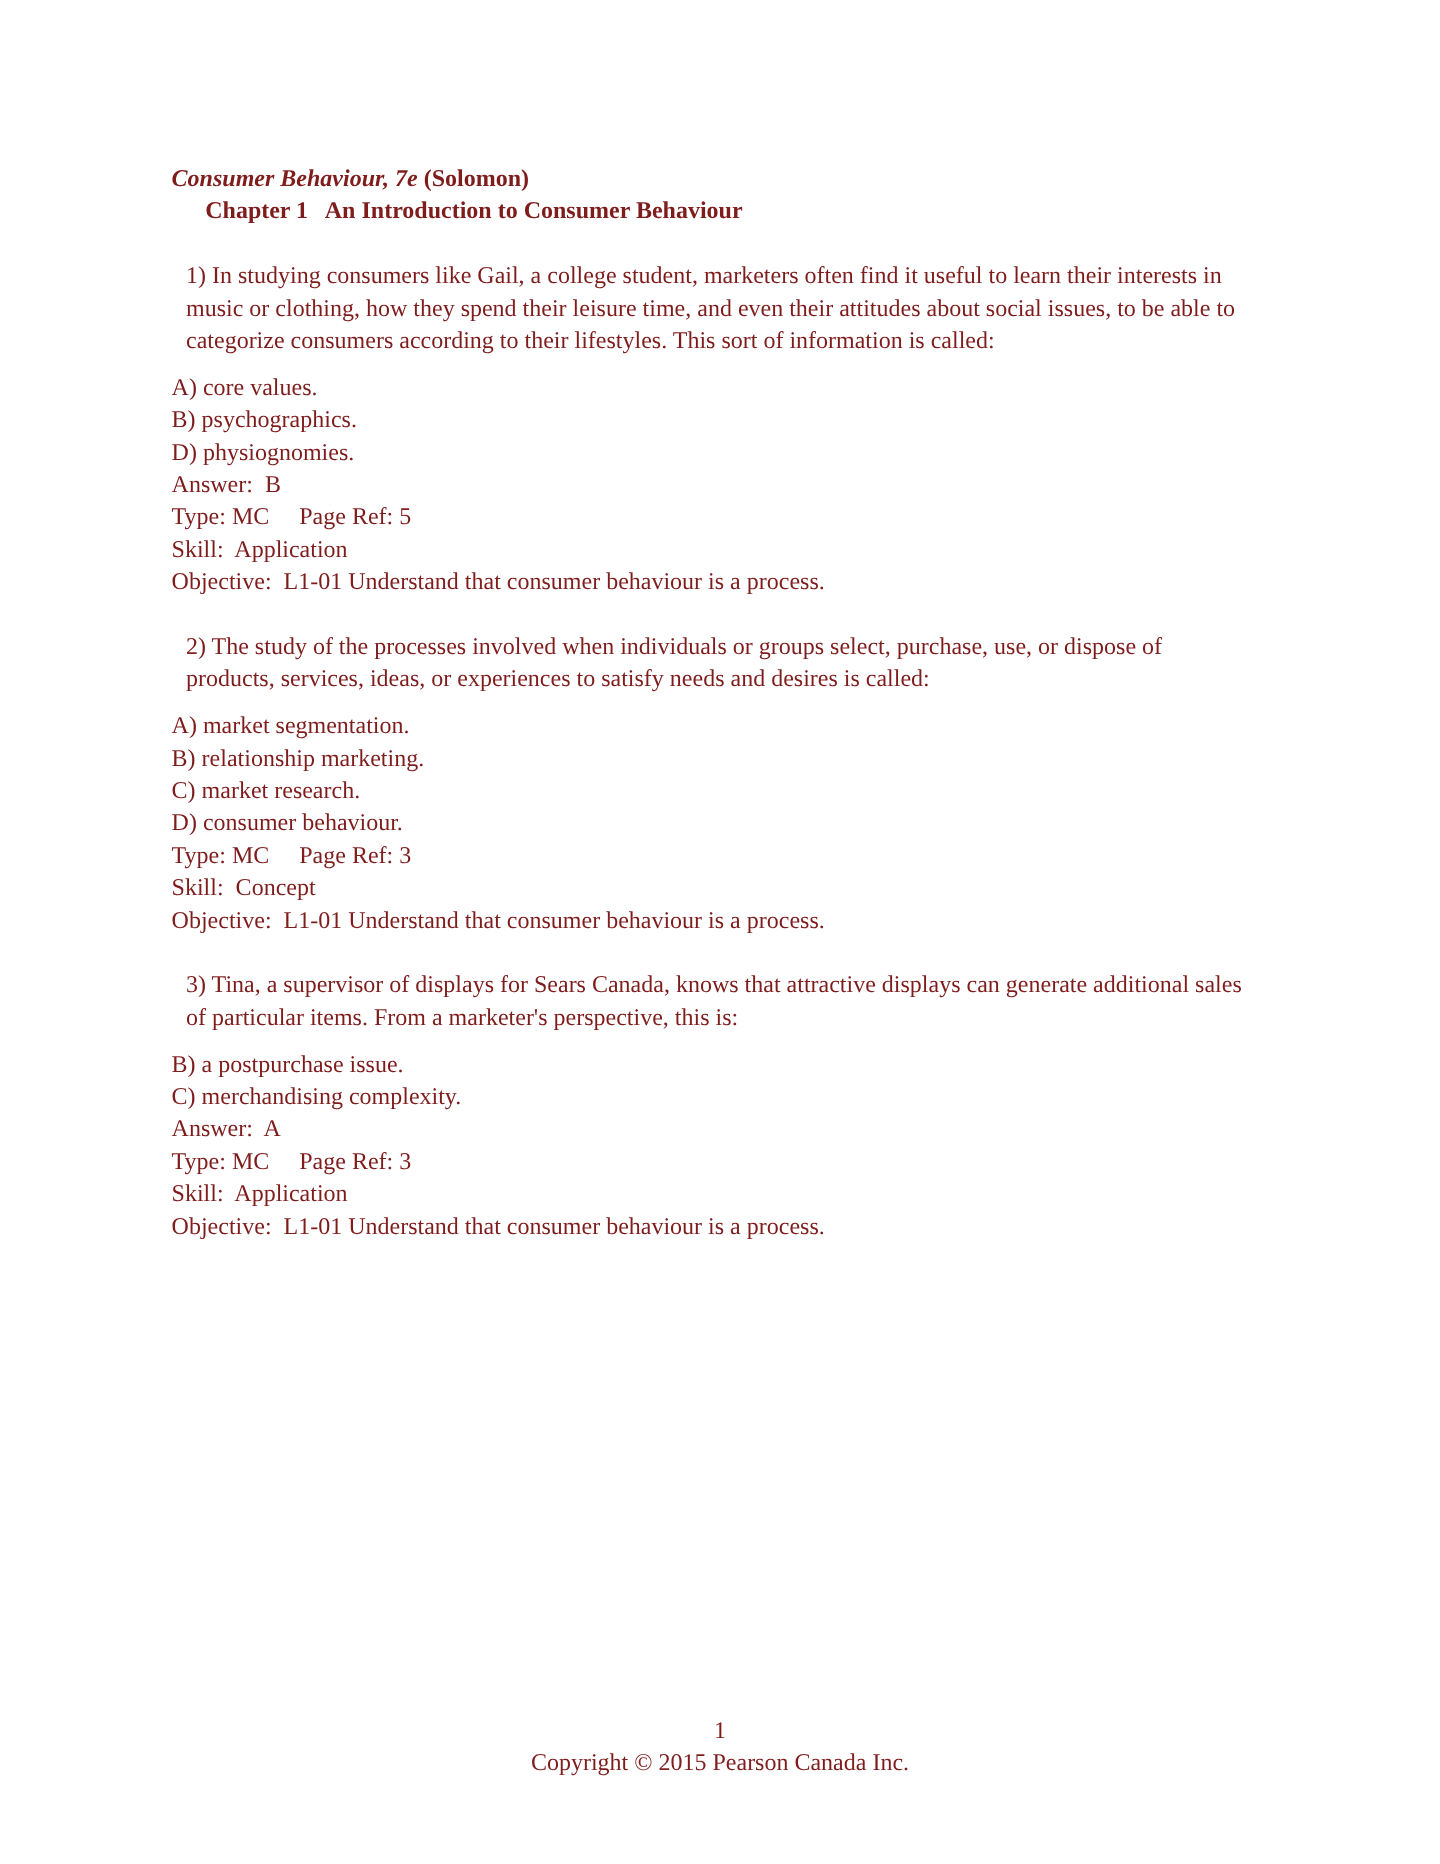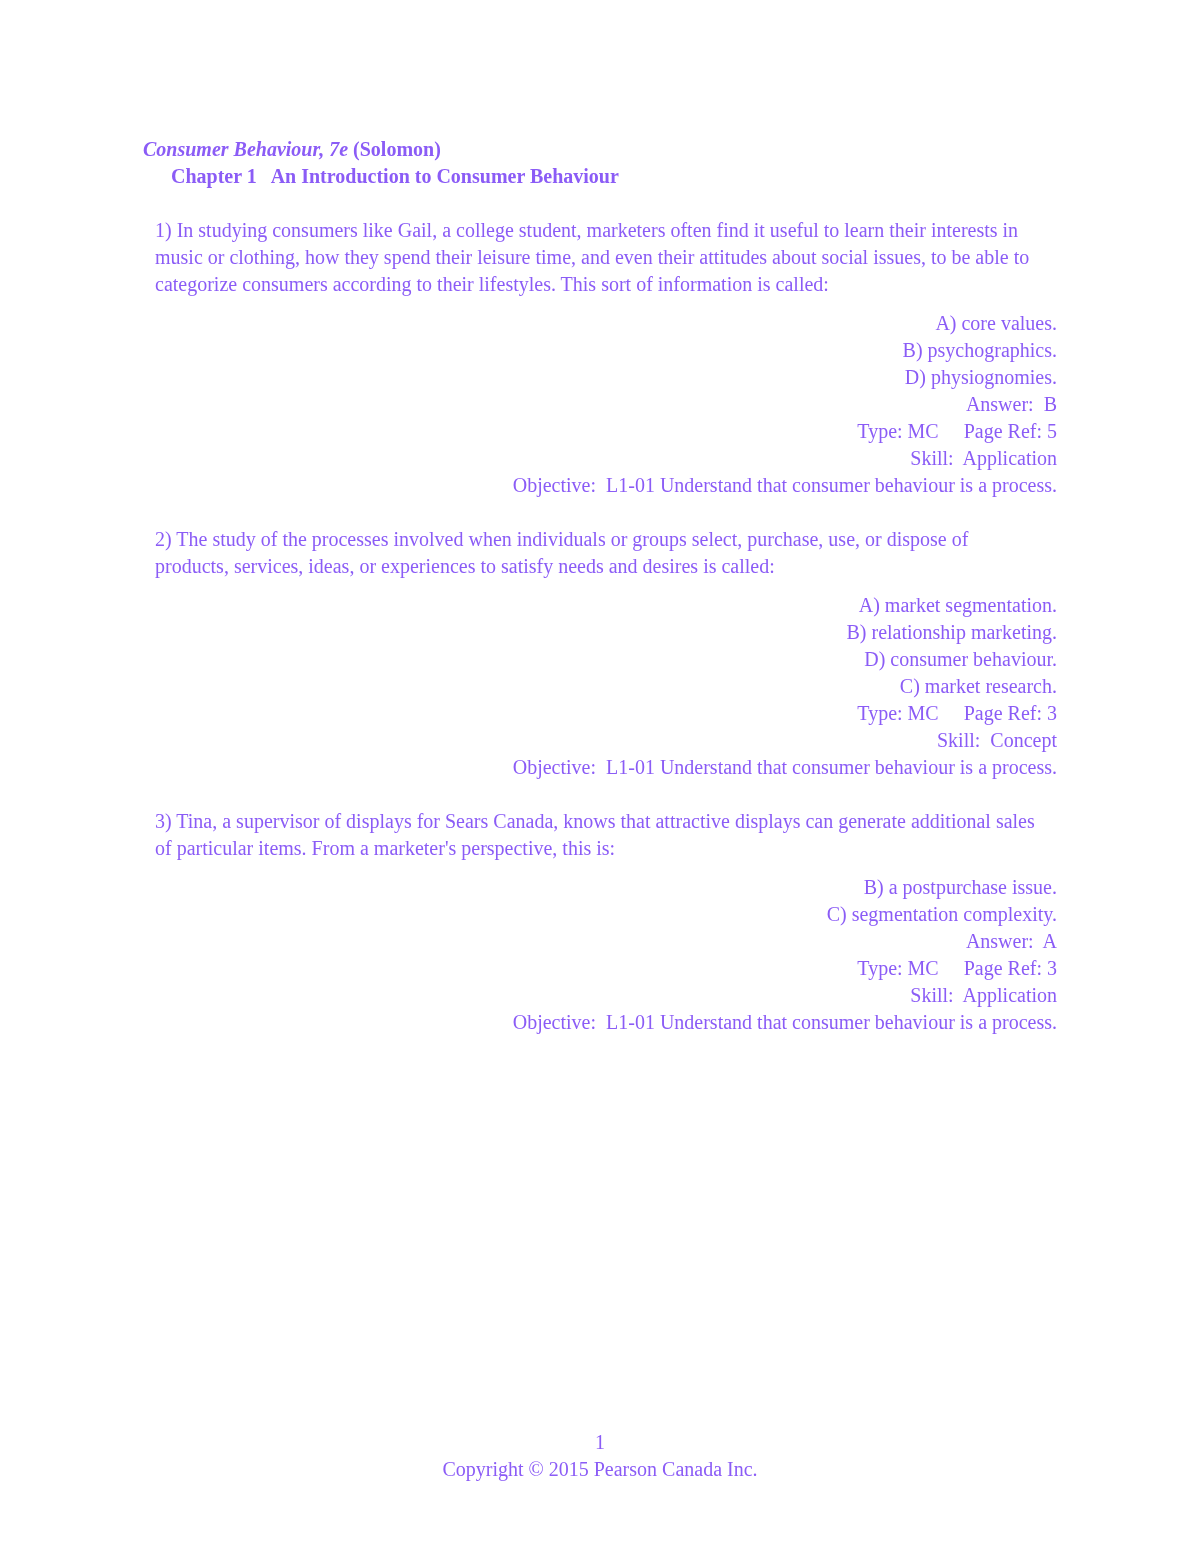--- a/index.html
+++ b/index.html
@@ -8,21 +8,21 @@
     background: #ffffff;
   }
   .page {
     position: relative;
     width: 1200px;
     height: 1553px;
     background: #ffffff;
     font-family: "Liberation Serif", "DejaVu Serif", serif;
     font-size: 20px;
     line-height: 27px;
-    color: #8b5cf6;
+    color: #7f1d1d;
     overflow: hidden;
   }
   .content {
     padding: 136px 143px 0 143px;
   }
   .doc-title {
     font-weight: bold;
   }
   .doc-title .italic {
     font-style: italic;
@@ -33,21 +33,20 @@
     margin-left: 28px;
   }
   .question {
     margin-top: 27px;
   }
   .stem {
     margin: 12px;
   }
   .option-line, .meta-line {
     white-space: pre-wrap;
-    text-align: right;
   }
   .footer {
     position: absolute;
     left: 0;
     bottom: 70px;
     width: 100%;
     text-align: center;
     line-height: 27px;
   }
 </style>
@@ -70,31 +69,31 @@
       <div class="meta-line">Answer:  B</div>
       <div class="meta-line">Type: MC     Page Ref: 5</div>
       <div class="meta-line">Skill:  Application</div>
       <div class="meta-line">Objective:  L1-01 Understand that consumer behaviour is a process.</div>
     </div>
 
     <div class="question">
       <p class="stem">2) The study of the processes involved when individuals or groups select, purchase, use, or dispose of products, services, ideas, or experiences to satisfy needs and desires is called:</p>
       <div class="option-line">A) market segmentation.</div>
       <div class="option-line">B) relationship marketing.</div>
+      <div class="option-line">C) market research.</div>
       <div class="option-line">D) consumer behaviour.</div>
-      <div class="option-line">C) market research.</div>
       <div class="meta-line">Type: MC     Page Ref: 3</div>
       <div class="meta-line">Skill:  Concept</div>
       <div class="meta-line">Objective:  L1-01 Understand that consumer behaviour is a process.</div>
     </div>
 
     <div class="question">
       <p class="stem">3) Tina, a supervisor of displays for Sears Canada, knows that attractive displays can generate additional sales of particular items. From a marketer's perspective, this is:</p>
       <div class="option-line">B) a postpurchase issue.</div>
-      <div class="option-line">C) segmentation complexity.</div>
+      <div class="option-line">C) merchandising complexity.</div>
       <div class="meta-line">Answer:  A</div>
       <div class="meta-line">Type: MC     Page Ref: 3</div>
       <div class="meta-line">Skill:  Application</div>
       <div class="meta-line">Objective:  L1-01 Understand that consumer behaviour is a process.</div>
     </div>
 
   </div>
 
   <div class="footer">
     <div>1</div>

